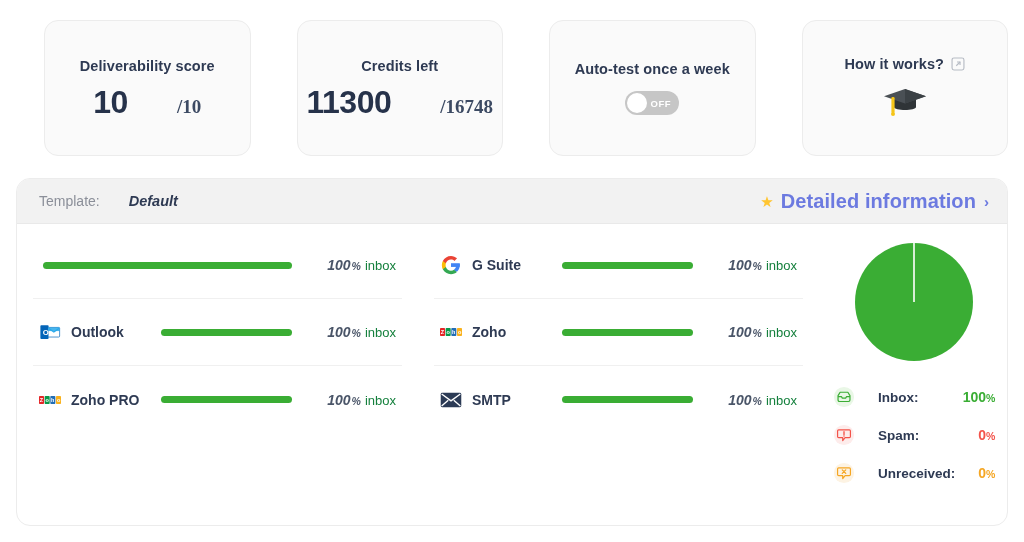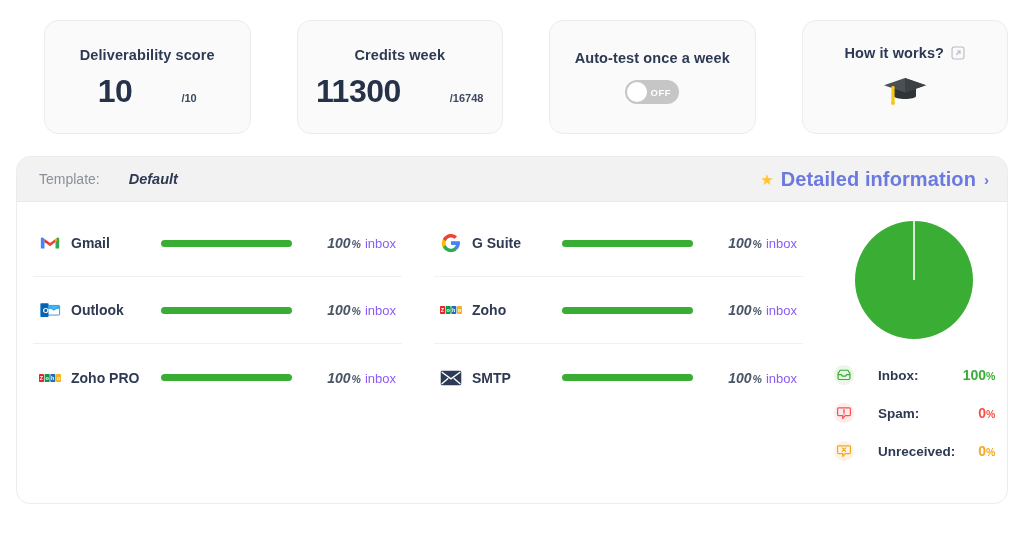--- a/index.html
+++ b/index.html
@@ -9,21 +9,21 @@
     font-family: "Liberation Sans", "DejaVu Sans", sans-serif;
     color: #2c3e50;
     overflow: hidden;
   }
   .page { width: 1024px; height: 542px; position: relative; padding: 20px 16px 0 16px; }
 
   
   .stats-row { display: flex; gap: 18px; }
   .stat-card {
     flex: 1 1 0;
-    height: 114px;
+    height: 136px;
     background: #fafafa;
     border: 1px solid #ececec;
     border-radius: 14px;
     display: flex;
     flex-direction: column;
     align-items: center;
     justify-content: center;
     margin-left: 28px;
   }
   .stat-title {
@@ -41,24 +41,25 @@
     gap: 44px;
   }
   .stat-big {
     font-size: 32px;
     font-weight: 800;
     color: #26324a;
     letter-spacing: -0.5px;
     line-height: 1;
   }
   .stat-sub {
-    font-size: 11px;
+    font-size: 19px;
     font-weight: 700;
     color: #3c4a63;
     margin-left: 5px;
+    font-family: Liberation Serif, serif;
   }
 
   
   .toggle-wrap { margin-top: 14px; }
   .toggle {
     width: 54px; height: 24px;
     background: #c6c6c6;
     border-radius: 12px;
     position: relative;
     display: flex;
@@ -153,21 +154,21 @@
     border-radius: 4px;
   }
   .pct {
     width: 92px; flex: 0 0 92px;
     text-align: right;
     display: flex; align-items: baseline; justify-content: flex-end; gap: 4px;
     white-space: nowrap;
   }
   .pct-num { font-size: 14px; font-weight: 700; font-style: italic; color: #4a5568; }
   .pct-sign { font-size: 10.5px; font-weight: 700; font-style: italic; color: #4a5568; margin-left: -3px; }
-  .pct-word { font-size: 13px; color: #8b5cf6; font-style: normal; font-weight: 400; }
+  .pct-word { font-size: 13px; color: #15803d; font-style: normal; font-weight: 400; }
 
   .vdiv { width: 1px; background: #ececec; height: 302px; }
 
   
   .chart-side {
     flex: 1 1 auto;
     padding: 10px 16px 0 14px;
     display: flex;
     flex-direction: column;
     align-items: center;
@@ -193,21 +194,21 @@
 
     <div class="stat-card">
       <div class="stat-title">Deliverability score</div>
       <div class="stat-value-wrap">
         <span class="stat-big">10</span>
         <span class="stat-sub">/10</span>
       </div>
     </div>
 
     <div class="stat-card">
-      <div class="stat-title">Credits week</div>
+      <div class="stat-title">Credits left</div>
       <div class="stat-value-wrap">
         <span class="stat-big">11300</span>
         <span class="stat-sub">/16748</span>
       </div>
     </div>
 
     <div class="stat-card">
       <div class="stat-title">Auto-test once a week</div>
       <div class="toggle-wrap">
         <div class="toggle">
@@ -256,31 +257,20 @@
     </div>
 
     <div class="panel-body">
 
       <div class="providers">
         <div class="prov-grid">
 
           <div class="prov-col">
 
             <div class="prov-row">
-              <div class="prov-name">
-                <svg class="logo" viewBox="0 0 24 24">
-                  <path d="M2 6.2 L2 18 L6 18 L6 10 L12 14.6 L18 10 L18 18 L22 18 L22 6.2 L12 13.4 Z" fill="#ffffff"></path>
-                  <path d="M2 18 L2 7.6 C2 6.3 3.4 5.6 4.4 6.4 L6 7.6 L6 18 Z" fill="#4285f4"></path>
-                  <path d="M18 18 L18 7.6 L19.6 6.4 C20.6 5.6 22 6.3 22 7.6 L22 18 Z" fill="#34a853"></path>
-                  <path d="M6 7.6 L12 12.1 L18 7.6 L18 11 L12 15.5 L6 11 Z" fill="#ea4335"></path>
-                  <path d="M6 7.6 L12 12.1 L6 12.1 Z" fill="#c5221f" opacity="0.35"></path>
-                  <path d="M18 7.6 L18 11 L19.4 9.9 L19.4 6.6 Z" fill="#fbbc04"></path>
-                </svg>
-                <span class="prov-label">Gmail</span>
-              </div>
               <div class="bar-track">
                 <div class="bar-fill" style="width: 100%;"></div>
               </div>
               <div class="pct">
                 <span class="pct-num">100</span>
                   <span class="pct-sign">%</span>
                 <span class="pct-word">inbox</span>
               </div>
             </div>
 

